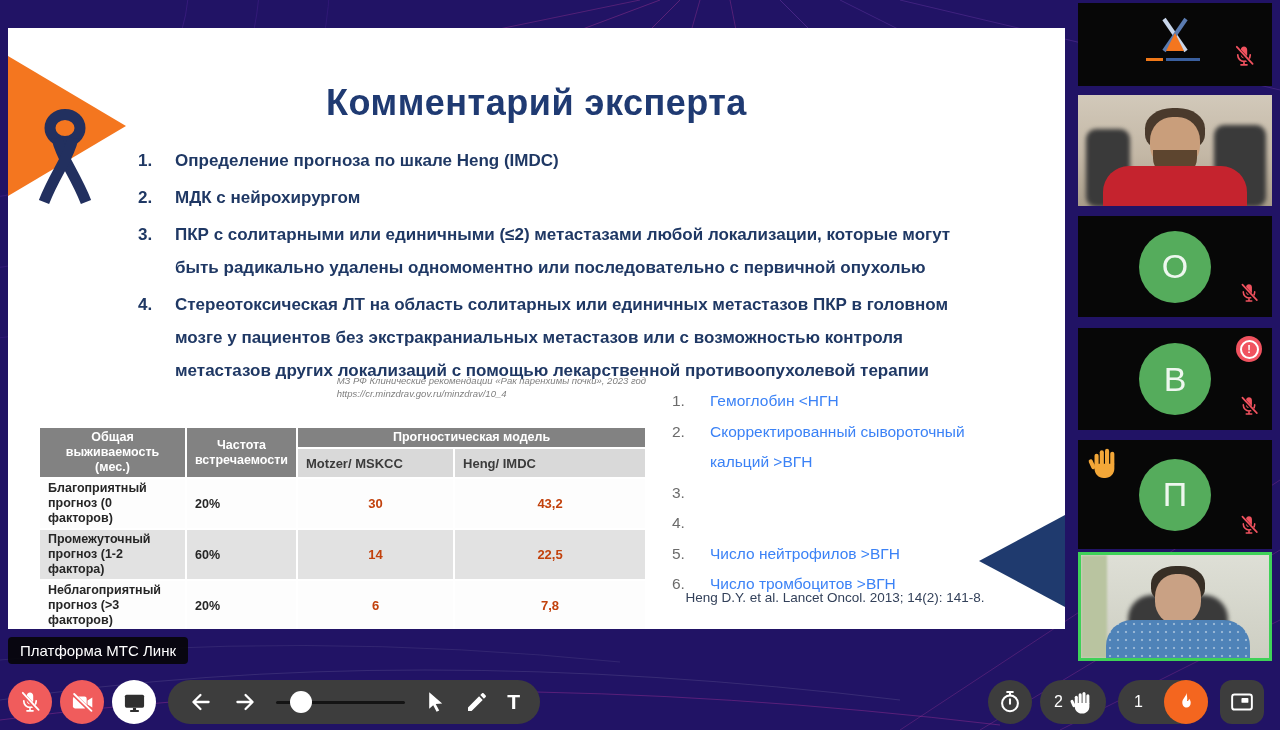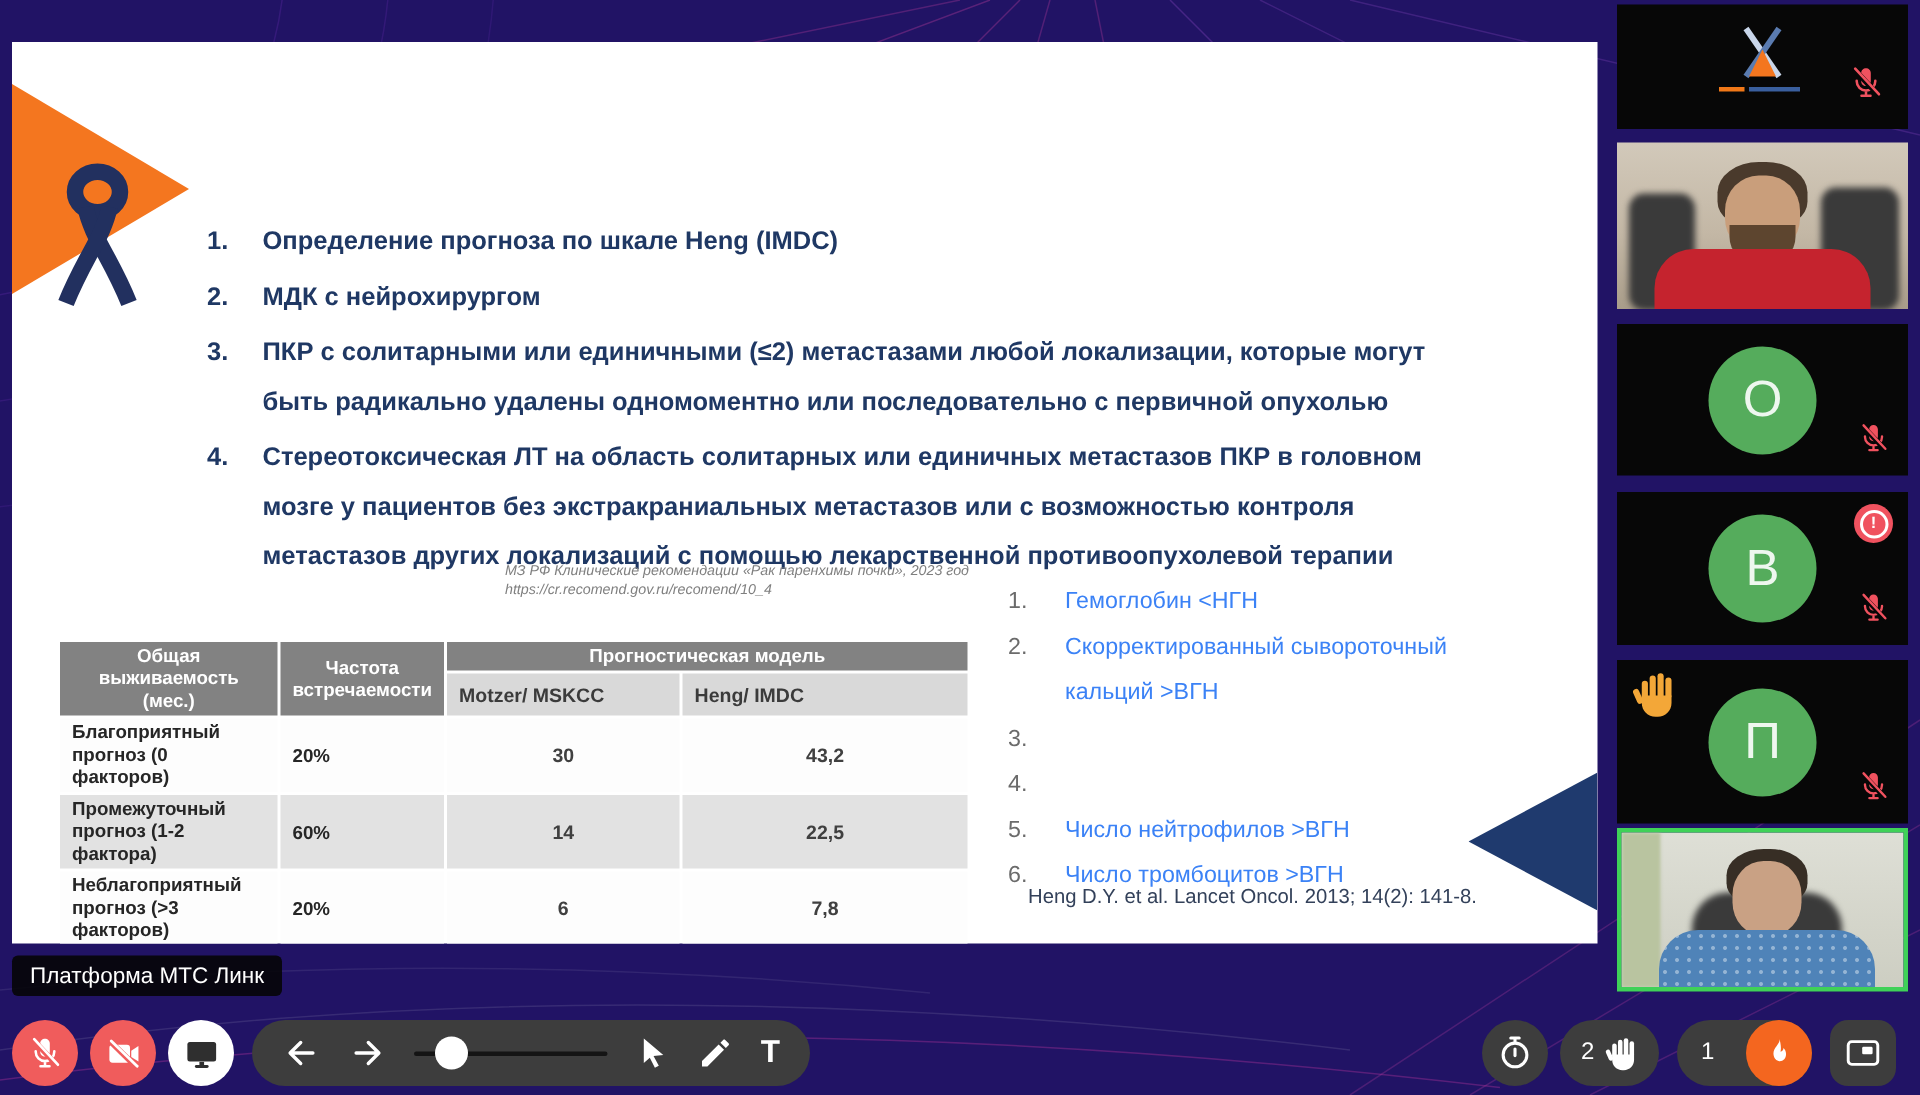--- a/index.html
+++ b/index.html
@@ -24,21 +24,21 @@
 
   
   .ptable{position:absolute;left:30px;top:398px;border-collapse:separate;border-spacing:2.5px;}
   .ptable th,.ptable td{padding:2px 8px;vertical-align:middle;}
   .th-dark{background:#828282;color:#ffffff;font-size:12.5px;font-weight:bold;text-align:center;line-height:15px;}
   .th-sub{background:#d9d9d9;color:#3b3b3b;font-size:13px;font-weight:bold;text-align:left;height:24px;}
   .row-a{background:#fdfdfd;}
   .row-b{background:#e2e2e2;}
   .td-label{font-size:12.5px;font-weight:bold;color:#262626;text-align:left;line-height:15px;height:36px;margin-left:20px;}
   .td-freq{font-size:12.5px;font-weight:bold;color:#262626;text-align:left;}
-  .td-num{font-size:13px;font-weight:bold;color:#404040;text-align:center;}
+  .td-num{font-size:13px;font-weight:bold;color:#c2410c;text-align:center;}
 
   
   .criteria{position:absolute;left:664px;top:358px;width:345px;}
   .crit{display:flex;}
   .cnum{flex:0 0 38px;font-size:15.5px;color:#6b6b6b;line-height:30.5px;}
   .ctext{width:300px;font-size:15.5px;color:#3b82f6;line-height:30.5px;}
   .criteria-source{position:absolute;left:652px;top:562px;width:350px;text-align:center;
     font-size:13.5px;color:#33415a;}
   .slide-arrow{position:absolute;right:0;top:487px;}
 
@@ -181,20 +181,21 @@
 
   <svg class="logo-svg" width="130" height="180">
     <polygon points="0,10 118,80 0,150" fill="#f4761f"></polygon>
     <g fill="none" stroke="#22305f" stroke-width="11">
       <ellipse cx="57" cy="82" rx="15" ry="13.5"></ellipse>
       <path d="M49 92 C53 112 66 126 78 156"></path>
       <path d="M65 92 C61 112 48 126 36 156"></path>
     </g>
   </svg>
 
+  <div class="slide-title">Комментарий эксперта</div>
 
   <div class="points">
     <div class="point">
       <span class="pnum">1.</span>
       <span class="ptext">Определение прогноза по шкале Heng (IMDC)</span>
     </div>
     <div class="point">
       <span class="pnum">2.</span>
       <span class="ptext">МДК с нейрохирургом</span>
     </div>
@@ -203,21 +204,21 @@
       <span class="ptext">ПКР с солитарными или единичными (≤2) метастазами любой локализации, которые могут быть радикально удалены одномоментно или последовательно с первичной опухолью</span>
     </div>
     <div class="point">
       <span class="pnum">4.</span>
       <span class="ptext">Стереотоксическая ЛТ на область солитарных или единичных метастазов ПКР в головном мозге у пациентов без экстракраниальных метастазов или с возможностью контроля метастазов других локализаций с помощью лекарственной противоопухолевой терапии</span>
     </div>
   </div>
 
   <div class="source">
     <div>МЗ РФ Клинические рекомендации «Рак паренхимы почки», 2023 год</div>
-    <div>https://cr.recomend.gov.ru/recomend/10_4</div>
+    <div>https://cr.minzdrav.gov.ru/minzdrav/10_4</div>
   </div>
 
   <table class="ptable">
     <colgroup>
         <col style="width:145px">
         <col style="width:105px">
         <col style="width:155px">
         <col style="width:190px">
       </colgroup>
     <tbody>

